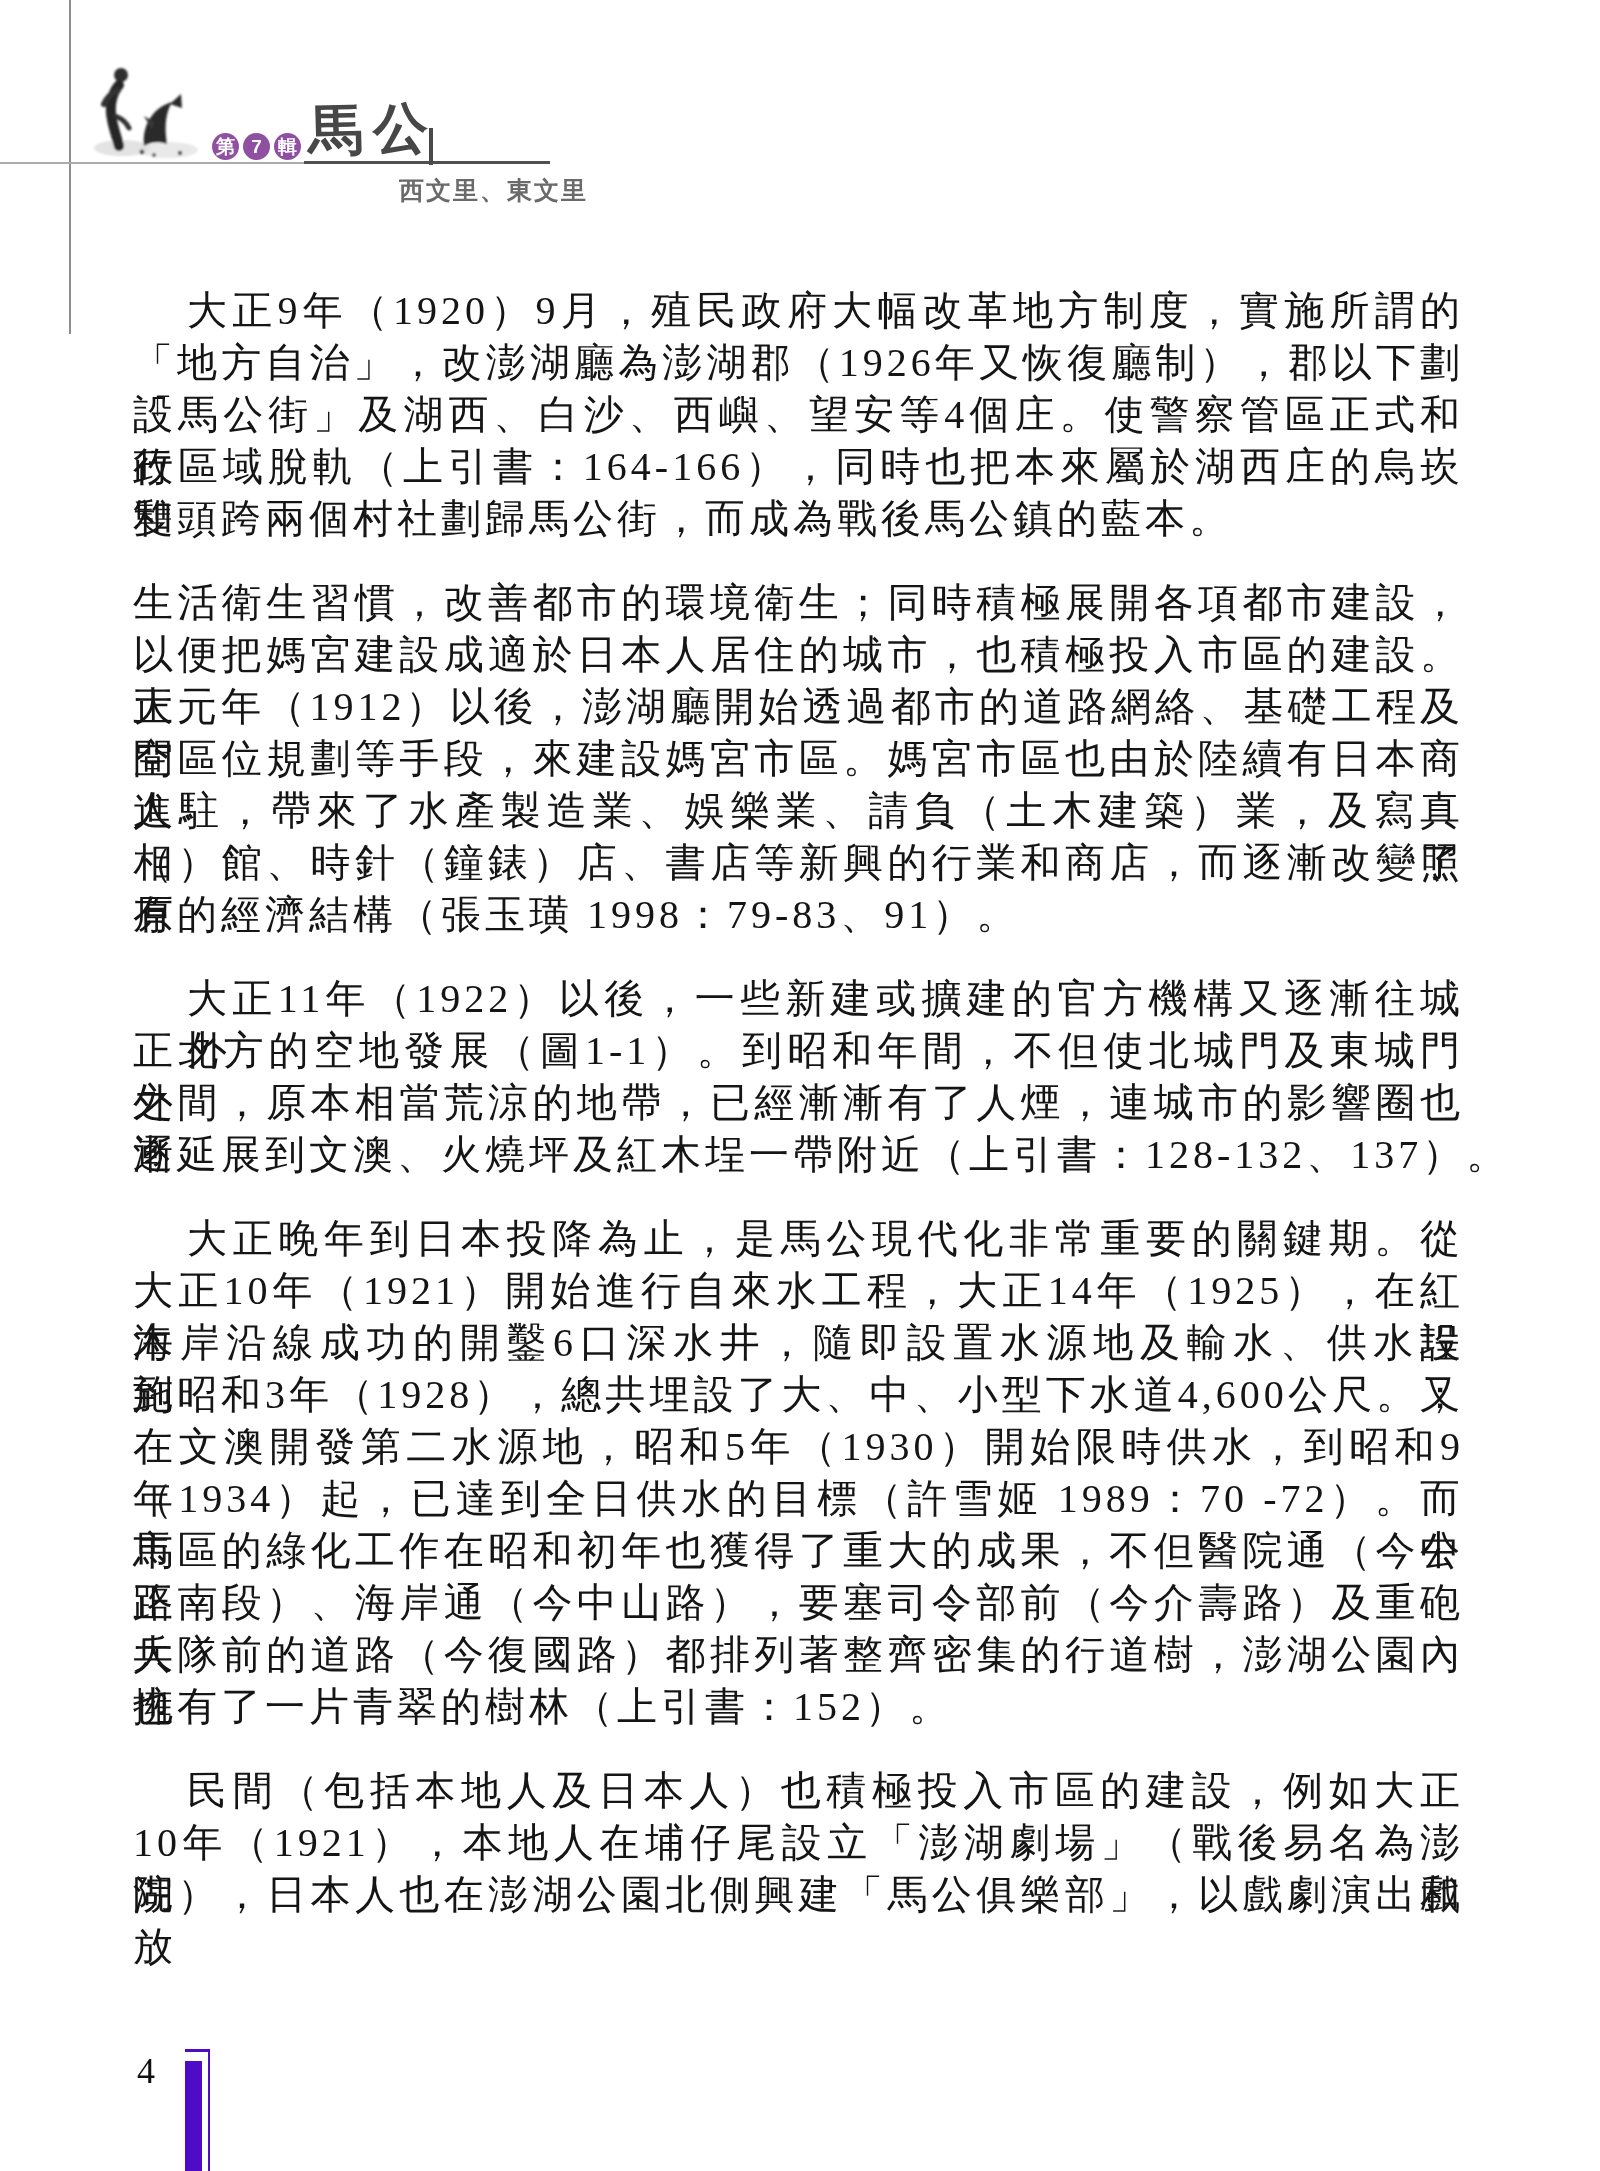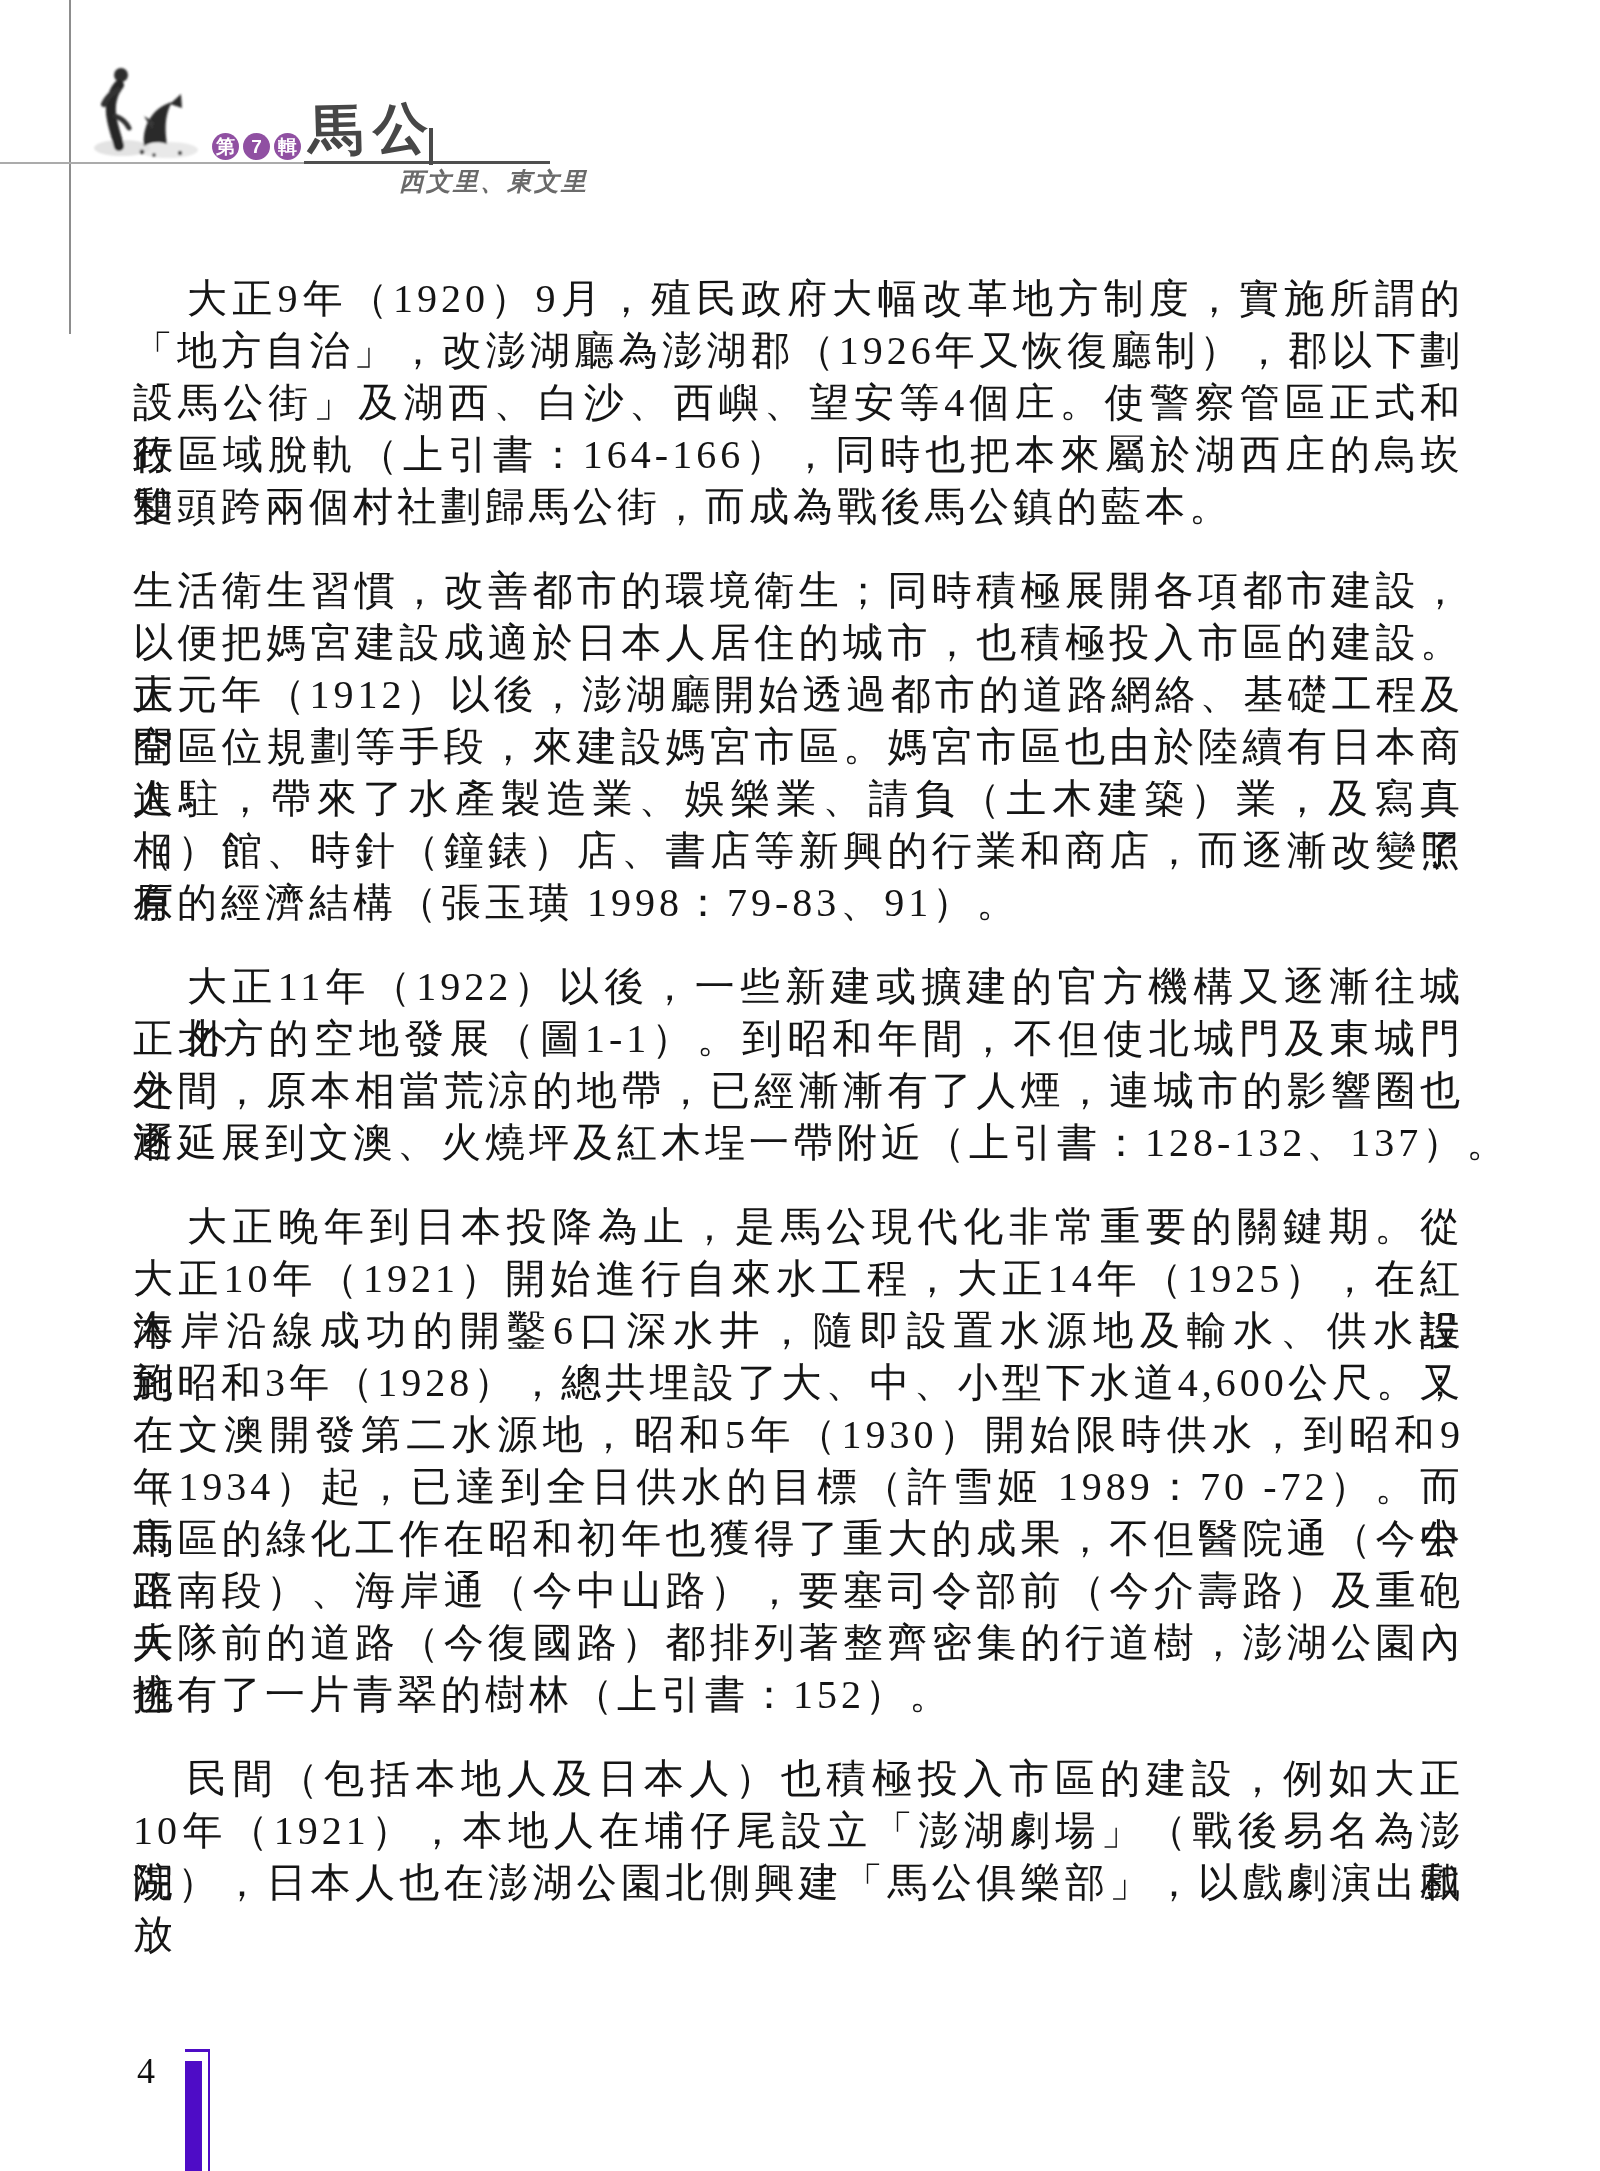--- a/index.html
+++ b/index.html
@@ -27,27 +27,27 @@
   }
 
   .title-calligraphy {
     left:308px; top:102px; font-size:55px; font-weight:bold;
     color:#474747; letter-spacing:10px; line-height:1;
     transform:rotate(-1.5deg);
   }
   .title-vbar { left:429px; top:128px; width:4px; height:37px; background:#4a4a4a; }
 
   .subtitle {
-    left:399px; top:168px; font-size:25px; color:#6a6a6a;
-    letter-spacing:2px; font-weight:bold; line-height:1.1;font-style:italic;
+    left:399px; top:177px; font-size:25px; color:#6a6a6a;
+    letter-spacing:2px; font-weight:bold; line-height:1.1;
   }
 
   
   .body-text { left:133px; top:269px; width:1331px; }
-  .para { margin:4px 0 32px 0; }
+  .para { margin:16px 0 32px 0; }
   .tline {
     height:52px; line-height:52px; font-size:40px; letter-spacing:4px;
     white-space:nowrap; color:#151515;
   }
   .tline.just { white-space:normal; text-align:justify; text-align-last:justify; text-justify:inter-character; }
   .tline.indent { padding-left:54px; }
 
   
   .page-number { left:137px; top:2053px; font-size:36px; color:#101010; line-height:1; }
   .footer-bar       { left:185px; top:2061px; width:17px; height:110px; }

